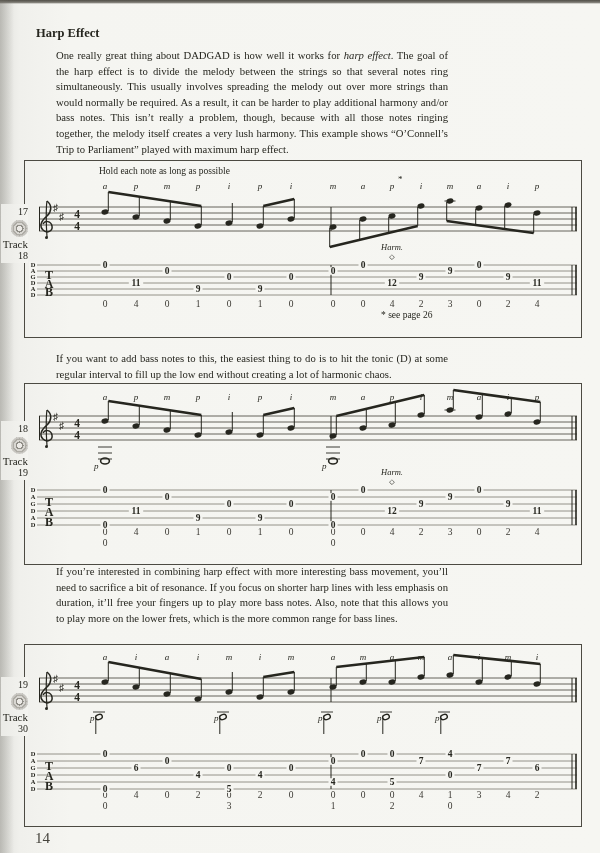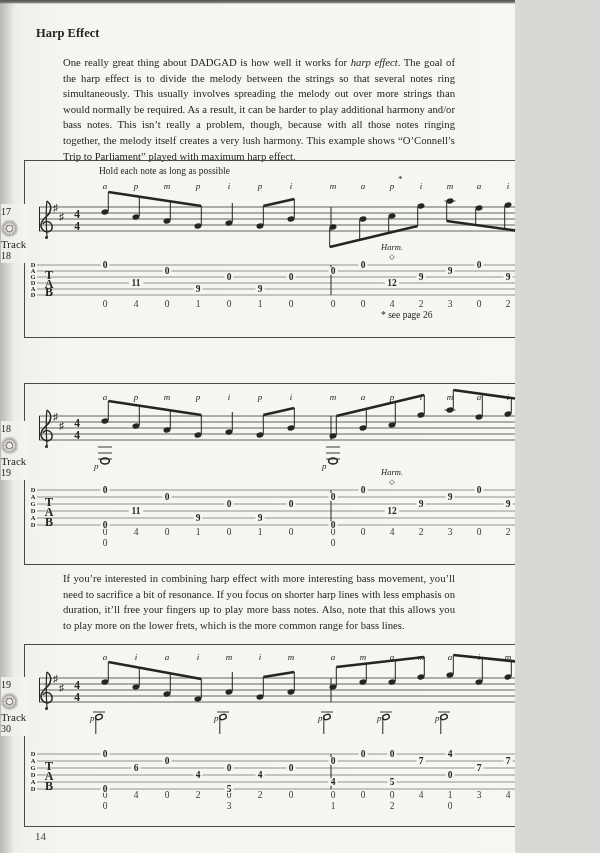--- a/index.html
+++ b/index.html
@@ -1,30 +1,30 @@
 <!DOCTYPE html>
 <html><head>
 <meta charset="utf-8">
 <style>
   html,body{margin:0;padding:0;background:#d8d8d4;}
-  .page{position:relative;width:515px;height:853px;overflow:hidden;
+  .page{position:relative;width:600px;height:853px;overflow:hidden;
     background:linear-gradient(90deg,#e2e2de 0,#f0f0ec 20px,#f5f5f1 70px,#f6f6f2 100%);
     font-family:"Liberation Serif",serif;color:#26261f;}
   .edge-top{position:absolute;top:0;left:0;right:0;height:4px;
     background:linear-gradient(180deg,#514f48 0,#7b7972 60%,rgba(120,118,110,0) 100%);}
   .edge-left{position:absolute;left:0;top:0;bottom:0;width:14px;
     background:linear-gradient(90deg,rgba(110,108,100,.35),rgba(110,108,100,0));}
   .title{position:absolute;left:36px;top:26px;font-weight:bold;font-size:12.5px;}
-  .para{position:absolute;left:52px;width:392px;margin:11px;font-size:10.7px;line-height:15.6px;text-align:justify;}
+  .para{position:absolute;left:52px;width:392px;margin:4px;font-size:10.7px;line-height:15.6px;text-align:justify;}
   #para1{top:44px}
   #para2{top:347px}
   #para3{top:560px}
-  .pagenum{position:absolute;left:35px;top:830px;font-size:11px;color:#45433c;}
+  .pagenum{position:absolute;left:35px;top:830px;font-size:15px;color:#45433c;}
   .exbox{position:absolute;left:24px;width:558px;border:1px solid #4c4a42;box-sizing:border-box;}
-  .track{position:absolute;left:1px;width:27px;display:flex;flex-direction:column;align-items:flex-start;gap:1px;
+  .track{position:absolute;left:1px;width:27px;display:flex;flex-direction:column;align-items:flex-end;gap:1px;
     background:linear-gradient(90deg,#ebebe7,#f4f4f0);padding:2px 0;}
   .tnum{font-size:10px;line-height:11px;}
   .tword{font-size:11px;line-height:9px;}
   .cd{width:17px;height:17px;border-radius:50%;margin:2px 0;
     background:radial-gradient(circle at 50% 50%, #eceae6 0 2.5px, #8f8d86 2.5px 4px, #d8d6d1 4px 5.5px, #aeaca5 5.5px 7px, #c6c4bf 7px 8.5px, #999790 8.5px);}
   svg text{font-family:"Liberation Serif",serif;fill:#26261f;}
   svg .ltr{font-style:italic;font-size:9px;}
   svg .star{font-size:9px;}
   svg .fret{font-weight:bold;font-size:9.5px;}
   svg .bnum{font-size:9.5px;fill:#3a3832;}
@@ -38,20 +38,21 @@
   svg .sharp{font-size:10px;}
 </style>
 </head>
 <body>
 
 <div class="page" id="page">
   <div class="edge-top"></div>
   <div class="edge-left"></div>
   <div class="title">Harp Effect</div>
   <p class="para" id="para1"><span>One really great thing about DADGAD is how well it works for </span><i>harp effect</i><span>. The goal of the harp effect is to divide the melody between the strings so that several notes ring simultaneously. This usually involves spreading the melody out over more strings than would normally be required. As a result, it can be harder to play additional harmony and/or bass notes. This isn’t really a problem, though, because with all those notes ringing together, the melody itself creates a very lush harmony. This example shows “O’Connell’s Trip to Parliament” played with maximum harp effect.</span></p>
+  <p class="para" id="para2">If you want to add bass notes to this, the easiest thing to do is to hit the tonic (D) at some regular interval to fill up the low end without creating a lot of harmonic chaos.</p>
   <p class="para" id="para3">If you’re interested in combining harp effect with more interesting bass movement, you’ll need to sacrifice a bit of resonance. If you focus on shorter harp lines with less emphasis on duration, it’ll free your fingers up to play more bass notes. Also, note that this allows you to play more on the lower frets, which is the more common range for bass lines.</p>
   <div class="pagenum">14</div>
 <div class="exbox" style="top: 160px; height: 178px;"><svg width="556" height="176" viewBox="0 0 556 176">
         <line x1="14" y1="46" x2="552" y2="46" stroke="#55524a" stroke-width="0.9"></line>
         <line x1="14" y1="52" x2="552" y2="52" stroke="#55524a" stroke-width="0.9"></line>
         <line x1="14" y1="58" x2="552" y2="58" stroke="#55524a" stroke-width="0.9"></line>
         <line x1="14" y1="64" x2="552" y2="64" stroke="#55524a" stroke-width="0.9"></line>
         <line x1="14" y1="70" x2="552" y2="70" stroke="#55524a" stroke-width="0.9"></line>
         <line x1="5" y1="104" x2="552" y2="104" stroke="#7b796f" stroke-width="0.8"></line>
         <line x1="5" y1="110" x2="552" y2="110" stroke="#7b796f" stroke-width="0.8"></line>

